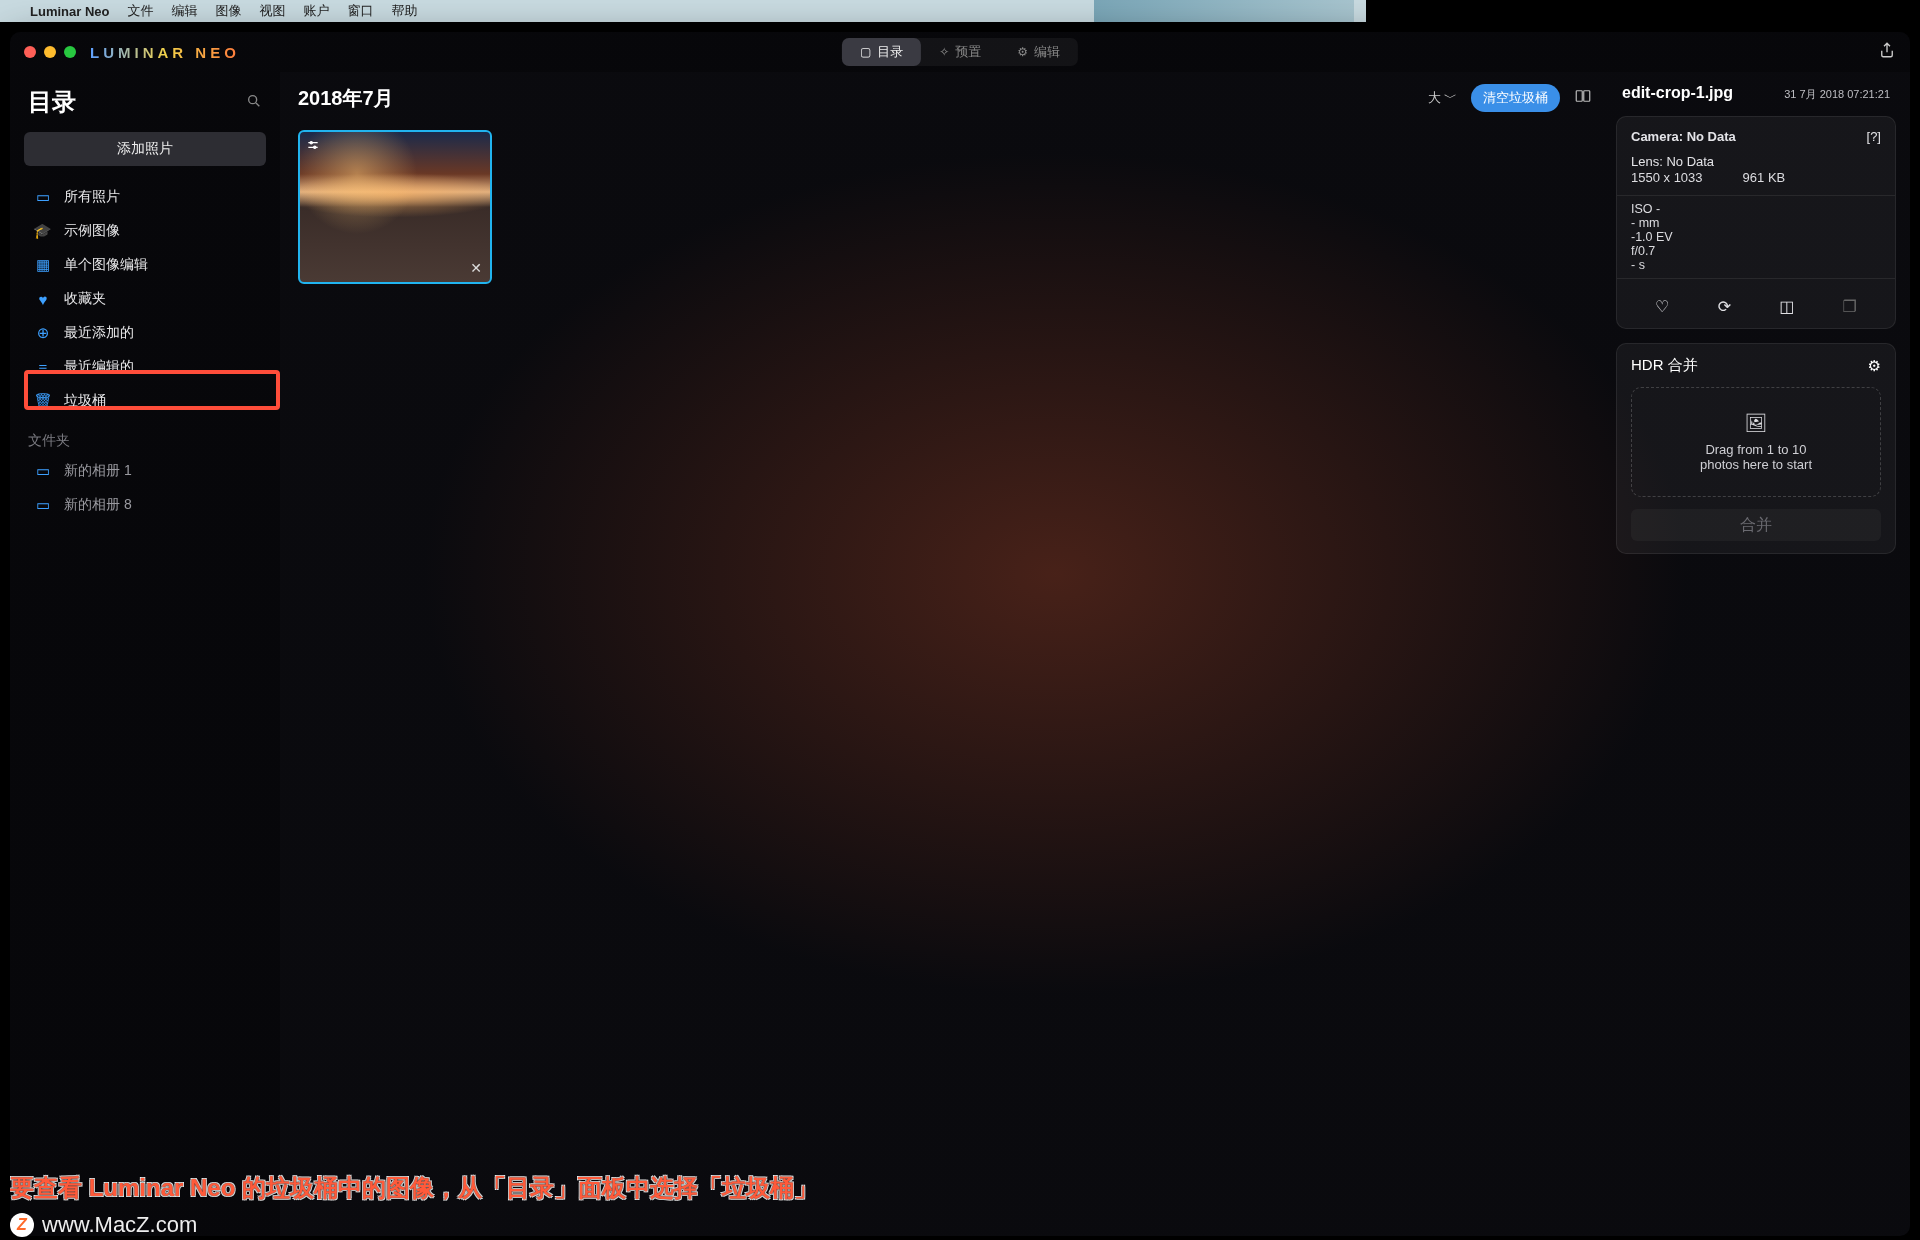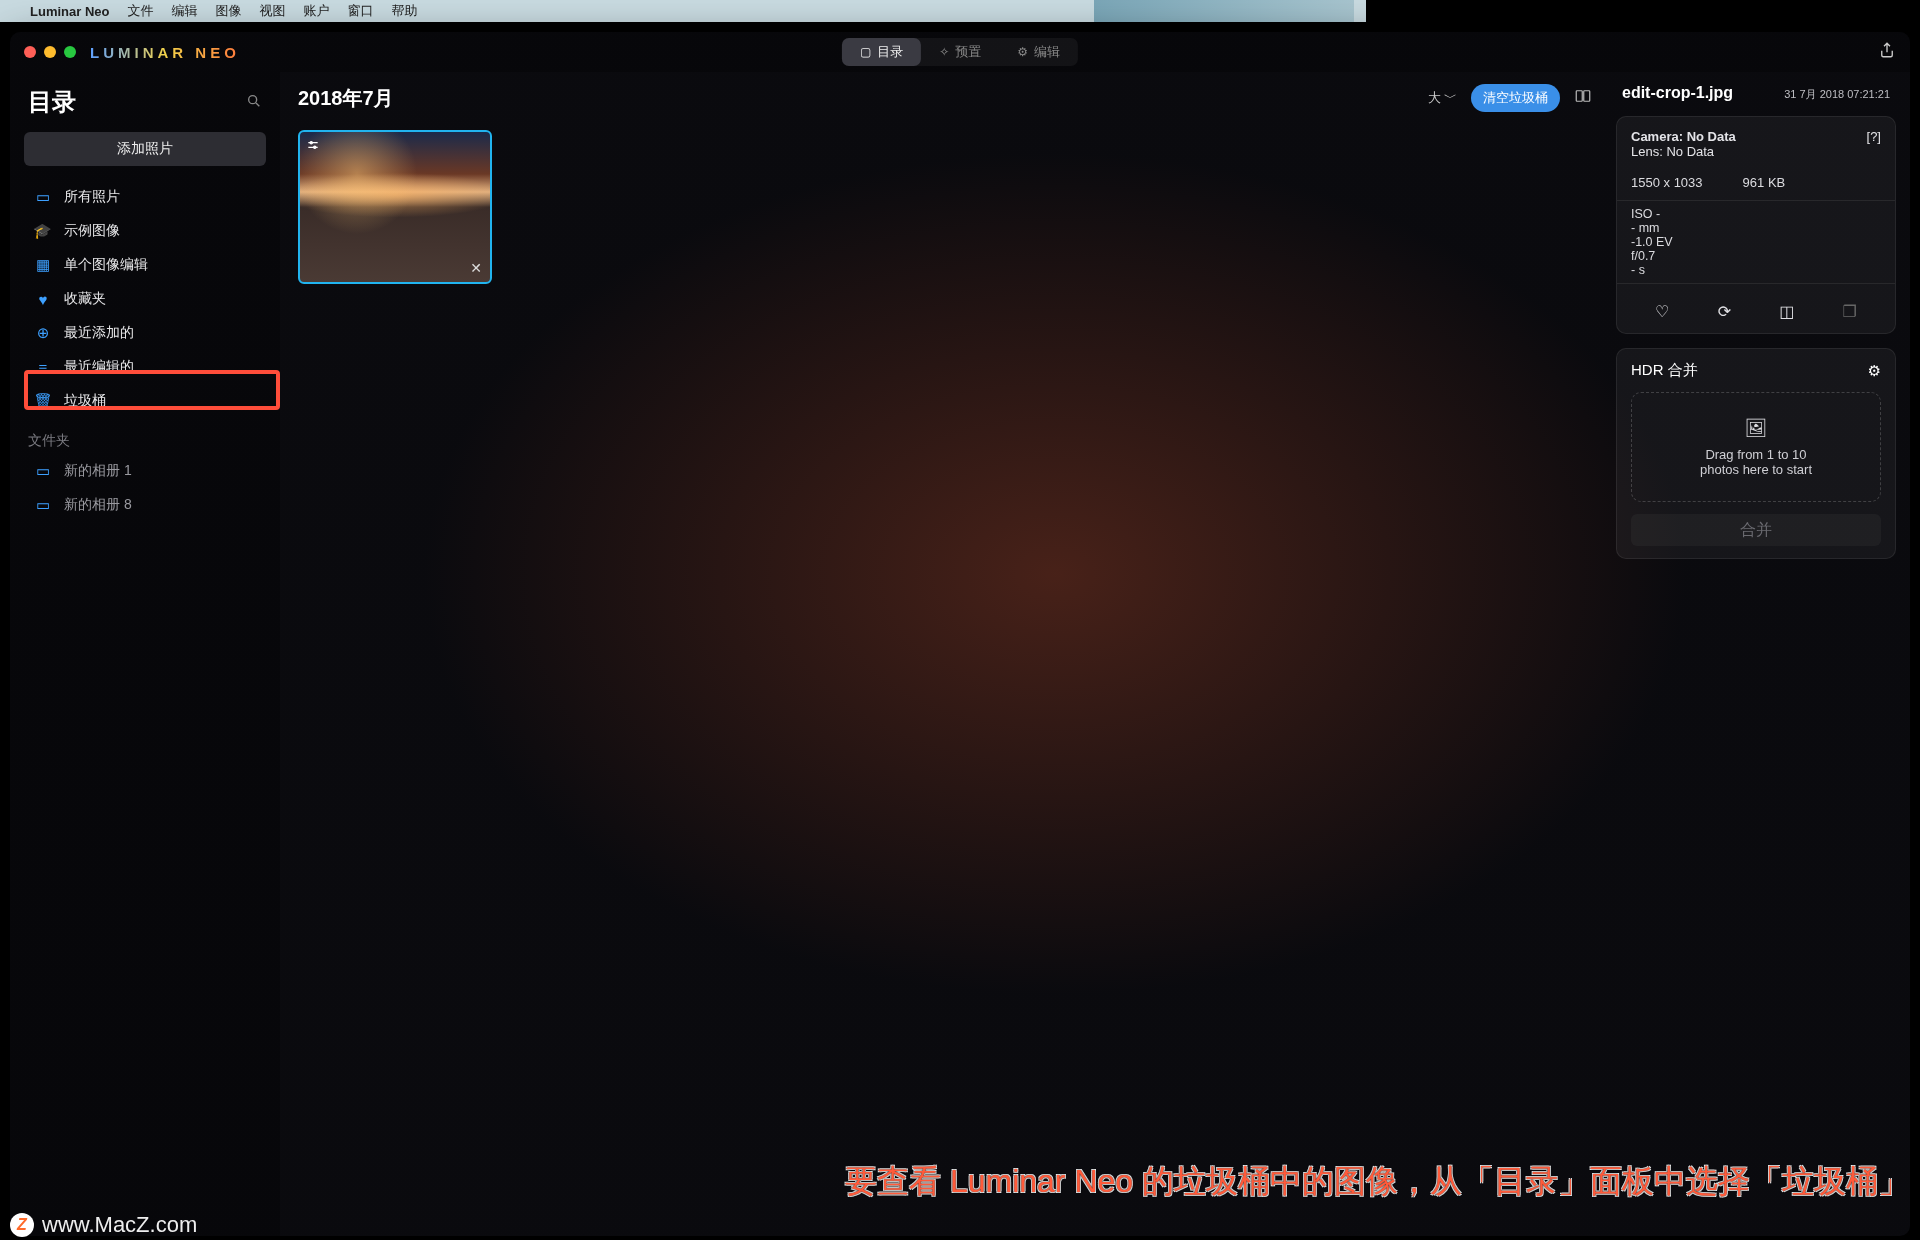--- a/index.html
+++ b/index.html
@@ -52,34 +52,34 @@
 .thumb::before { content:""; position:absolute; inset:0; background: radial-gradient(circle at 30% 28%,rgba(255,200,120,0.5),transparent 35%), radial-gradient(ellipse 120% 30% at 50% 42%, rgba(255,180,100,0.6), transparent 50%); }
 .thumb .edit-ic { position: absolute; top: 6px; left: 6px; color: #fff; font-size: 12px; }
 .thumb .close-ic { position: absolute; bottom: 6px; right: 8px; color: #ddd; font-size: 14px; }
 
 
 .rightpanel { width: 300px; padding: 12px 14px 12px 6px; display: flex; flex-direction: column; gap: 14px; }
 .filehead { display: flex; justify-content: space-between; align-items: baseline; padding: 0 6px; }
 .filehead .fn { font-size: 16px; font-weight: 600; color: #fff; }
 .filehead .dt { font-size: 11px; color: #bfbfc4; }
 .metabox { background: rgba(255,255,255,0.05); border: 1px solid rgba(255,255,255,0.08); border-radius: 10px; padding: 12px 14px; font-size: 13px; color: #e4e4e8; }
-.metabox .row { display: flex; justify-content: space-between; }
-.metabox .row2 { display: flex; gap: 40px; margin: 16px 0 10px; color: #dcdce0; }
+.metabox .row { display: flex; justify-content: space-between; margin-bottom: 10px; }
+.metabox .row2 { display: flex; gap: 40px; margin: 1px 0 10px; color: #dcdce0; }
 .metabox hr { border: none; border-top: 1px solid rgba(255,255,255,0.08); margin: 6px -14px; }
 .metabox .isos { display: flex; justify-content: space-between; font-size: 12.5px; color: #dcdce0; flex-direction: column; }
 .mini-icons { display: flex; justify-content: space-around; padding-top: 12px; color: #e0e0e4; font-size: 16px; }
 .mini-icons span:last-child { color: #666; }
 
 .hdrbox .hdrhead { display: flex; justify-content: space-between; align-items: center; margin-bottom: 12px; font-size: 15px; color: #fff; }
 .dropzone { border: 1.5px dashed rgba(255,255,255,0.18); border-radius: 10px; height: 110px; display: flex; flex-direction: column; align-items: center; justify-content: center; gap: 8px; color: #cfcfd4; font-size: 13px; text-align: center; }
 .dropzone .stack-ic { font-size: 18px; color: #e0e0e4; }
 .merge-btn { margin-top: 12px; height: 32px; border-radius: 6px; background: rgba(255,255,255,0.04); display: flex; align-items: center; justify-content: center; color: #6a6a70; font-size: 16px; }
 
 
-.caption { position: absolute; left: 0; right: 0; bottom: 32px; text-align: right; font-size: 32px; font-weight: 400; color: #ff5a3a; text-shadow: 0 0 2px #000, 1px 1px 0 #fff, -1px -1px 0 #fff, 1px -1px 0 #fff, -1px 1px 0 #fff; pointer-events: none; }
+.caption { position: absolute; left: 0; right: 0; bottom: 32px; text-align: left; font-size: 24px; font-weight: 700; color: #ff5a3a; text-shadow: 0 0 2px #000, 1px 1px 0 #fff, -1px -1px 0 #fff, 1px -1px 0 #fff, -1px 1px 0 #fff; pointer-events: none; }
 .watermark { position: absolute; left: 10px; bottom: 2px; display: flex; align-items: center; gap: 8px; color: #eee; font-size: 22px; font-weight: 500; }
 .watermark .z { width: 24px; height: 24px; border-radius: 50%; background: #fff; color: #ff6a2a; display: flex; align-items: center; justify-content: center; font-style: italic; font-weight: 800; font-size: 16px; }
 </style>
 </head>
 <body>
 
 <div class="menubar">
   <span class="apple"></span>
   <span class="appname">Luminar Neo</span>
   <span>文件</span>

